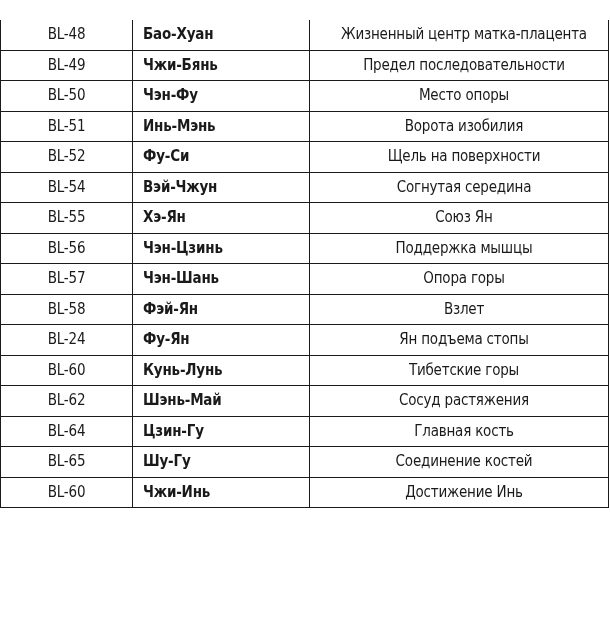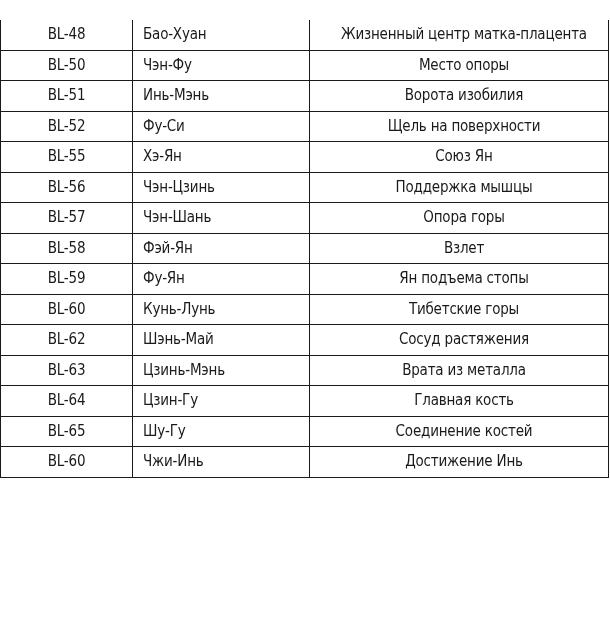--- a/index.html
+++ b/index.html
@@ -34,60 +34,71 @@
       letter-spacing: -0.2px;
     }
     td.c-code {
       width: 131px;
       text-align: center;
     }
     td.c-name {
       width: 166px;
       text-align: left;
       padding-left: 10px !important;
+      font-weight: bold;
     }
     td.c-meaning {
       text-align: center;
       padding-left: 10px !important;
     }
     table.points tr:first-child td { border-top: none; }
     table.points td:first-child { border-left: 1.5px solid #1a1a1a; }
   </style>
 </head>
 <body>
 
 <table class="points">
   <tbody id="table-body">
 
   <tr>
     <td class="c-code">BL-48</td>
     <td class="c-name">Бао-Хуан</td>
     <td class="c-meaning">Жизненный центр матка-плацента</td>
   </tr>
 
+  <tr>
+    <td class="c-code">BL-49</td>
+    <td class="c-name">Чжи-Бянь</td>
+    <td class="c-meaning">Предел последовательности</td>
+  </tr>
 
   <tr>
     <td class="c-code">BL-50</td>
     <td class="c-name">Чэн-Фу</td>
     <td class="c-meaning">Место опоры</td>
   </tr>
 
   <tr>
     <td class="c-code">BL-51</td>
     <td class="c-name">Инь-Мэнь</td>
     <td class="c-meaning">Ворота изобилия</td>
   </tr>
 
   <tr>
     <td class="c-code">BL-52</td>
     <td class="c-name">Фу-Си</td>
     <td class="c-meaning">Щель на поверхности</td>
   </tr>
 
 
+  <tr>
+    <td class="c-code">BL-54</td>
+    <td class="c-name">Вэй-Чжун</td>
+    <td class="c-meaning">Согнутая середина</td>
+  </tr>
 
   <tr>
     <td class="c-code">BL-55</td>
     <td class="c-name">Хэ-Ян</td>
     <td class="c-meaning">Союз Ян</td>
   </tr>
 
   <tr>
     <td class="c-code">BL-56</td>
     <td class="c-name">Чэн-Цзинь</td>
@@ -100,43 +111,38 @@
     <td class="c-meaning">Опора горы</td>
   </tr>
 
   <tr>
     <td class="c-code">BL-58</td>
     <td class="c-name">Фэй-Ян</td>
     <td class="c-meaning">Взлет</td>
   </tr>
 
   <tr>
-    <td class="c-code">BL-59</td>
+    <td class="c-code">BL-24</td>
     <td class="c-name">Фу-Ян</td>
     <td class="c-meaning">Ян подъема стопы</td>
   </tr>
 
   <tr>
     <td class="c-code">BL-60</td>
     <td class="c-name">Кунь-Лунь</td>
     <td class="c-meaning">Тибетские горы</td>
   </tr>
 
 
   <tr>
     <td class="c-code">BL-62</td>
     <td class="c-name">Шэнь-Май</td>
     <td class="c-meaning">Сосуд растяжения</td>
   </tr>
 
-  <tr>
-    <td class="c-code">BL-63</td>
-    <td class="c-name">Цзинь-Мэнь</td>
-    <td class="c-meaning">Врата из металла</td>
-  </tr>
 
   <tr>
     <td class="c-code">BL-64</td>
     <td class="c-name">Цзин-Гу</td>
     <td class="c-meaning">Главная кость</td>
   </tr>
 
   <tr>
     <td class="c-code">BL-65</td>
     <td class="c-name">Шу-Гу</td>

